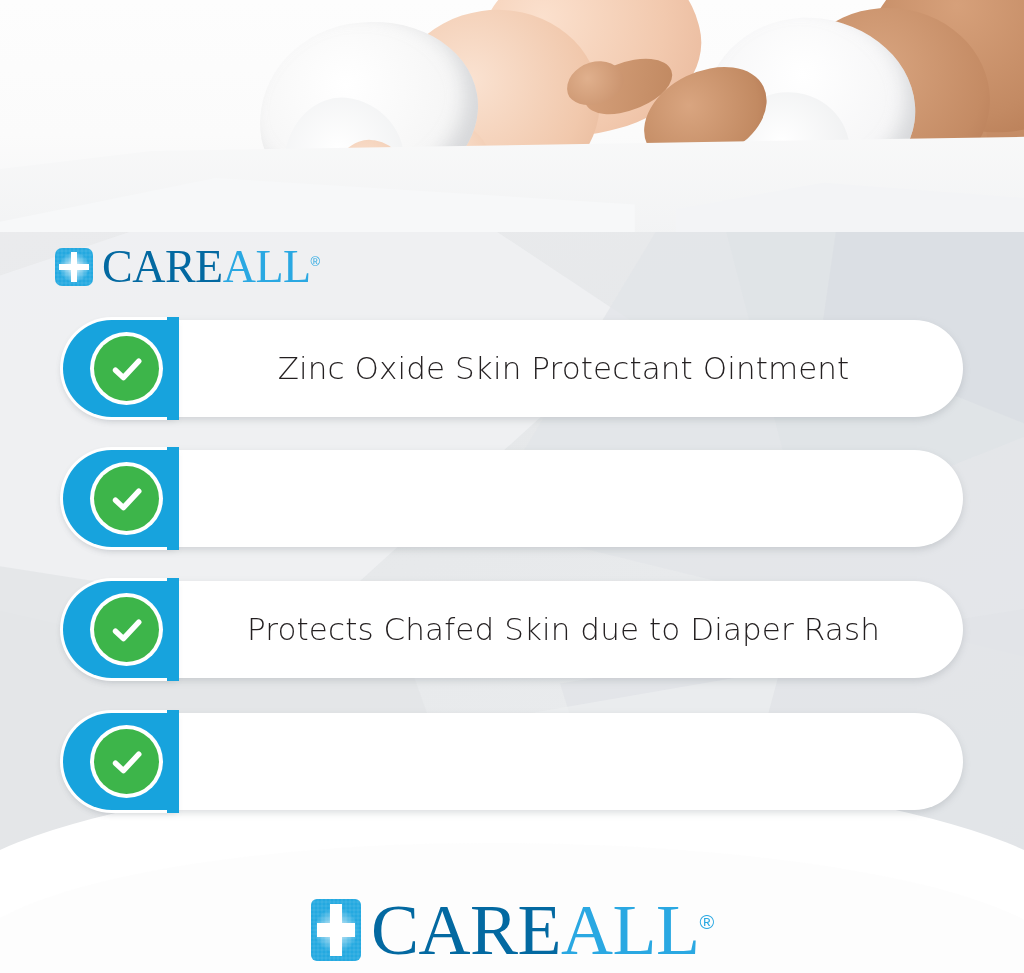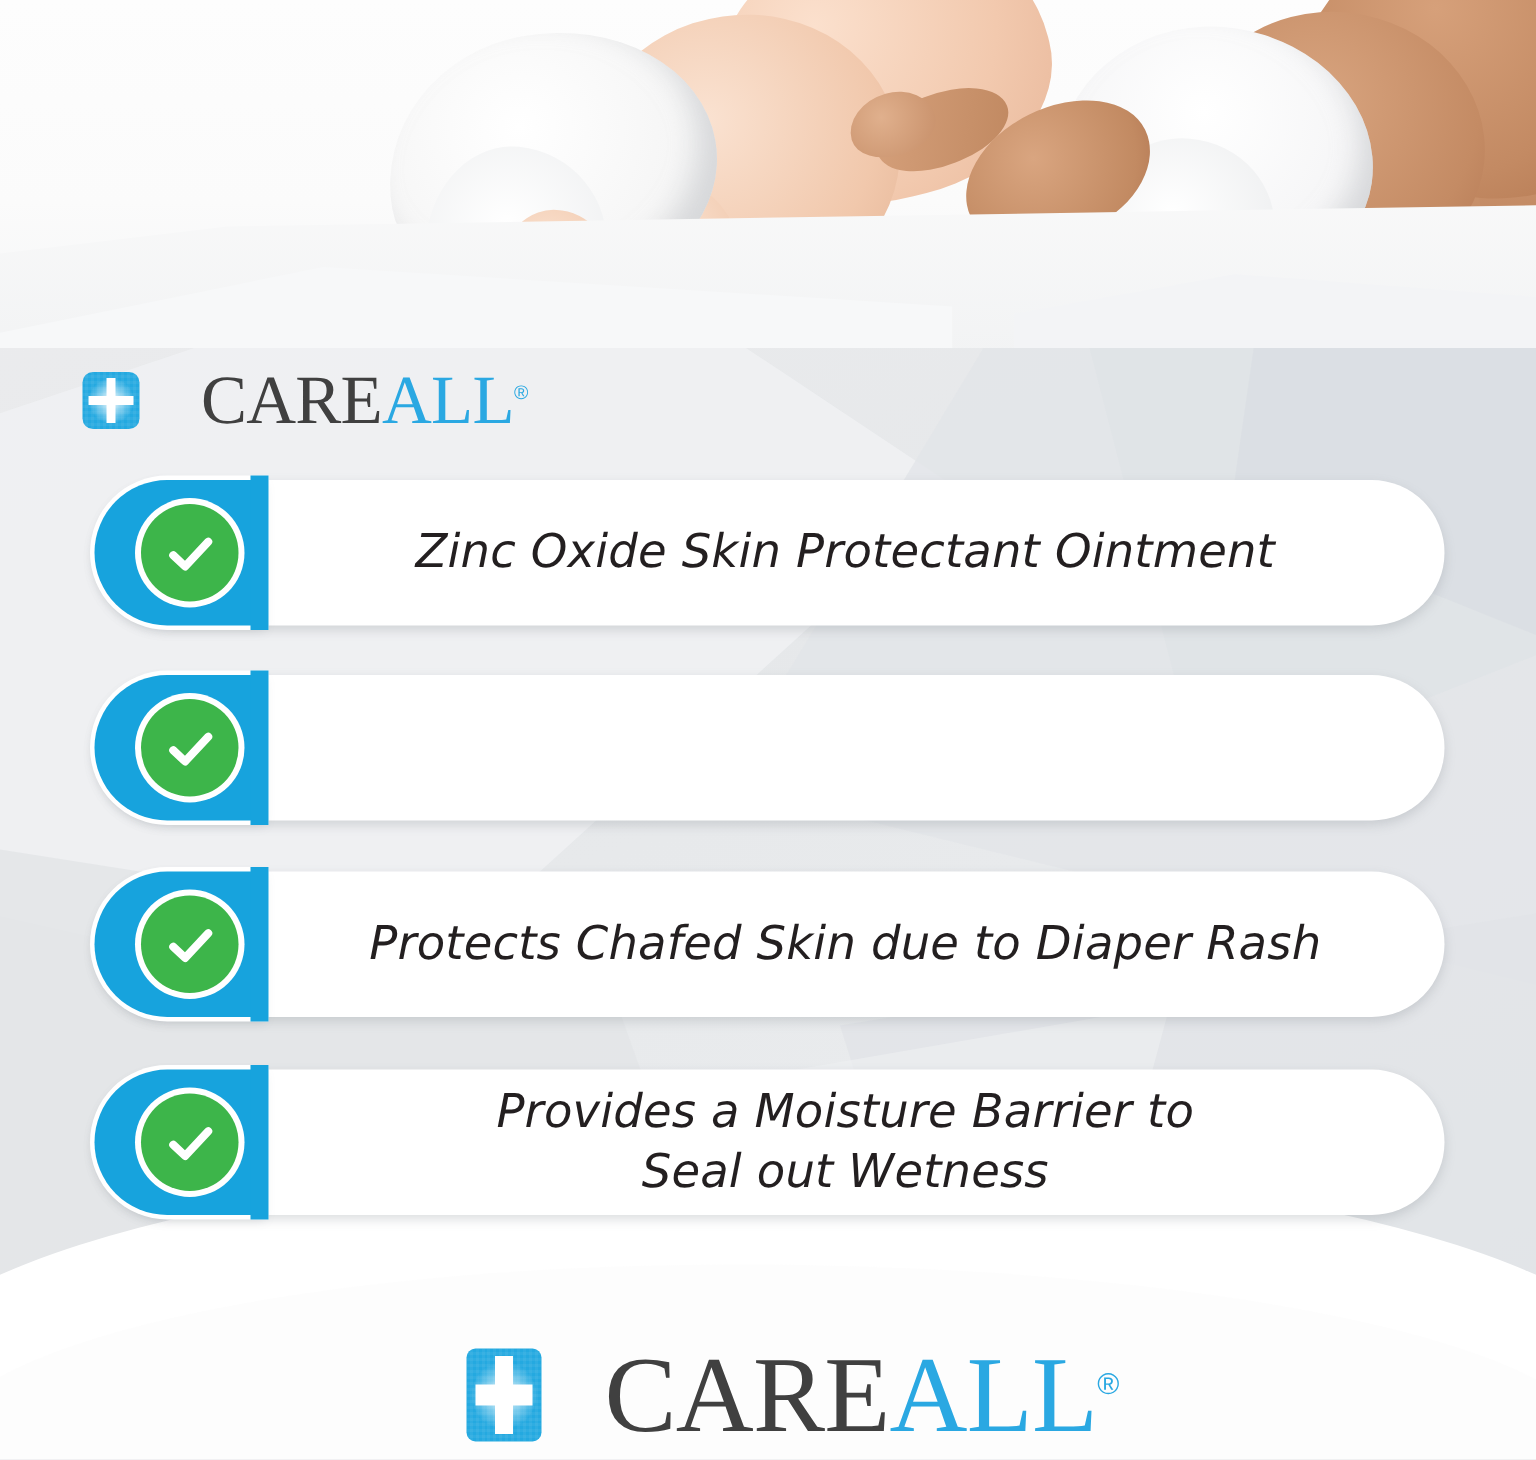--- a/index.html
+++ b/index.html
@@ -95,21 +95,21 @@
   .logo{position:absolute;display:flex;align-items:center;}
   .logo-mark{position:relative;border-radius:7px;background:#24a9e0;overflow:hidden;flex:none;}
   .logo-mark .px{position:absolute;inset:0;
      background:
        repeating-linear-gradient(90deg,rgba(255,255,255,.0) 0 2px,rgba(255,255,255,.05) 2px 4px),
        repeating-linear-gradient(0deg,rgba(255,255,255,.0) 0 2px,rgba(255,255,255,.05) 2px 4px);}
   .logo-mark .cross-v,.logo-mark .cross-h{position:absolute;background:#ffffff;}
   .logo-mark .glow{position:absolute;left:50%;top:50%;transform:translate(-50%,-50%);
      border-radius:50%;background:radial-gradient(circle,rgba(255,255,255,.95) 0%,rgba(255,255,255,.35) 45%,rgba(255,255,255,0) 72%);}
   .logo-word{font-family:"Liberation Serif", serif;letter-spacing:-.5px;line-height:1;white-space:nowrap;}
-  .w-care{color:#404040;font-weight:400;margin-left:32px;}
+  .w-care{color:#0369a1;font-weight:400;}
   .w-all{color:#2aa8e2;font-weight:400;}
   .w-reg{color:#2aa8e2;vertical-align:super;font-family:"Liberation Sans", sans-serif;}
 
   
   #logo-top{left:55px;top:244px;}
   #logo-top .logo-mark{width:38px;height:38px;border-radius:7px;}
   #logo-top .logo-word{font-size:46px;margin-left:9px;}
   #logo-top .w-reg{font-size:13px;}
 
   
@@ -118,21 +118,21 @@
   #logo-bottom .logo-word{font-size:72px;margin-left:10px;}
   #logo-bottom .w-reg{font-size:20px;}
 
   
   .bottom-arc{position:absolute;left:-8%;bottom:-60px;width:116%;height:260px;background:#ffffff;
      border-radius:50% 50% 0 0 / 60% 60% 0 0;}
   .bottom-arc2{position:absolute;left:-4%;bottom:-80px;width:108%;height:210px;background:#fdfdfd;
      border-radius:48% 52% 0 0 / 58% 58% 0 0;opacity:.9;}
 
   
-  .features{position:absolute;left:0;top:0;width:1024px;height:973px;font-style:italic;}
+  .features{position:absolute;left:0;top:0;width:1024px;height:973px;}
   .frow{position:absolute;left:63px;width:900px;height:97px;}
   .frow .pill{position:absolute;inset:0;background:#ffffff;border-radius:49px;
      box-shadow:0 3px 7px rgba(130,136,143,.28);}
   .frow .badge{position:absolute;left:0;top:0;width:113px;height:97px;background:#17a3dd;
      border-radius:49px 0 0 49px;
      box-shadow:0 0 0 3px #ffffff, 0 3px 7px rgba(120,128,136,.22);}
   .frow .badge::after{content:"";position:absolute;right:-3px;top:-3px;width:12px;height:103px;background:#17a3dd;}
   .frow .check{position:absolute;left:31px;top:16px;width:65px;height:65px;border-radius:50%;
      background:#3db54a;box-shadow:0 0 0 4px #ffffff;display:flex;align-items:center;justify-content:center;}
   .frow .check svg{display:block;}
@@ -251,26 +251,20 @@
 
     <div class="frow" id="frow-3">
       <div class="pill"></div>
       <div class="badge">
         <div class="check">
           <svg width="40" height="40" viewBox="0 0 40 40" aria-hidden="true">
               <path d="M8.5 21.2 L16.4 28.6 L31.8 12.2" fill="none" stroke="#ffffff" stroke-width="5.4" stroke-linecap="round" stroke-linejoin="round"></path>
             </svg>
         </div>
       </div>
-      <div class="ftext">
-        <div>
-            <span>Provides a Moisture Barrier to</span>
-            <span>Seal out Wetness</span>
-          </div>
-      </div>
     </div>
 
   </div>
 
   <div class="logo" id="logo-bottom">
     <div class="logo-mark">
       <div class="px"></div>
       <div class="cross-v" style="left:38%;top:8%;width:24%;height:84%;"></div>
       <div class="cross-h" style="top:38%;left:12%;height:24%;width:76%;"></div>
       <div class="glow" style="width:86%;height:72%;"></div>

